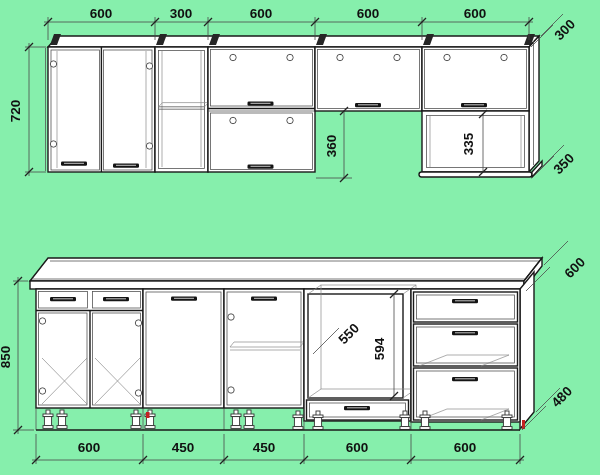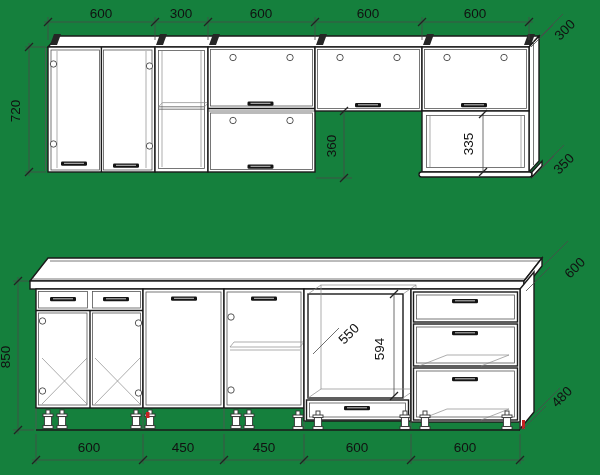--- a/index.html
+++ b/index.html
@@ -1,17 +1,17 @@
 <!DOCTYPE html>
 <html><head>
 <meta charset="utf-8">
 <style>
   html,body{margin:0;padding:0;background:#fff;}
-  .page{width:600px;height:475px;background:#15803d;position:relative;overflow:hidden;
-        border-right:1px solid #eee;border-bottom:1px solid #eee;}
+  .page{width:600px;height:475px;background:#86efac;position:relative;overflow:hidden;
+        border-right:1px solid #eee;border-bottom:1px solid #eee;font-weight:bold;}
   svg{display:block;}
   svg text{font-family:"Liberation Sans", sans-serif;font-size:13.5px;fill:#111;}
   .ln   {fill:none;stroke:#1a1a1a;stroke-width:1.4;stroke-linejoin:miter;}
   .lnf  {fill:#ffffff;stroke:#1a1a1a;stroke-width:1.4;stroke-linejoin:miter;}
   .thin {fill:none;stroke:#555;stroke-width:0.8;}
   .wire {fill:none;stroke:#8a8a8a;stroke-width:0.7;}
   .dim  {fill:none;stroke:#4a4a4a;stroke-width:0.8;}
   .tick {stroke:#222;stroke-width:1.2;}
   .hinge{fill:#fff;stroke:#444;stroke-width:0.9;}
   .hfill{fill:#141414;}

